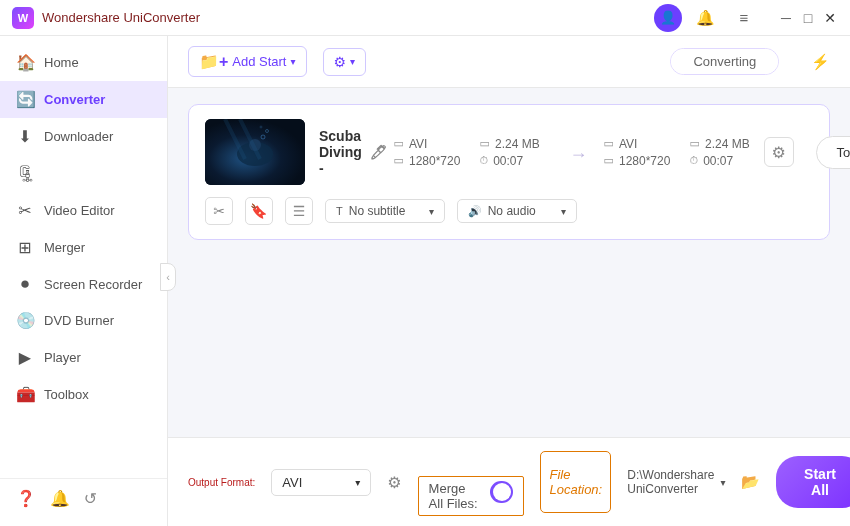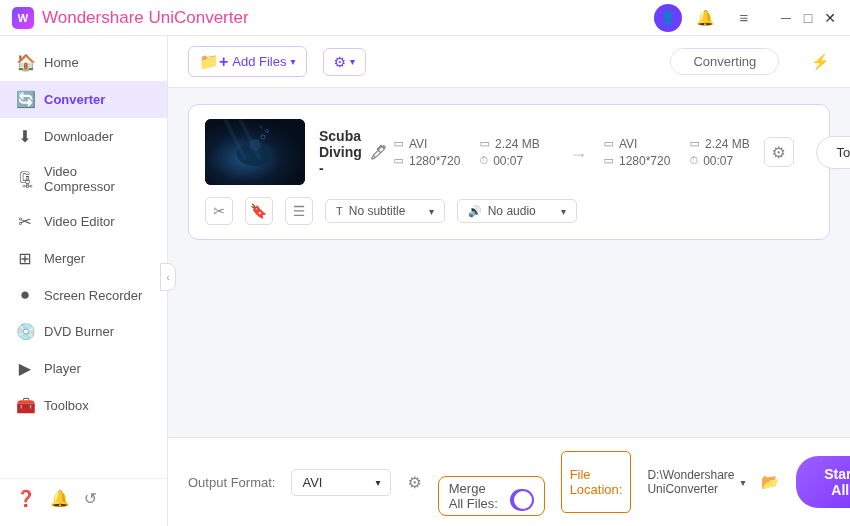--- a/index.html
+++ b/index.html
@@ -16,21 +16,21 @@
       user-select: none;
     }
     .title-bar-logo {
       width: 22px; height: 22px;
       background: linear-gradient(135deg, #7c4dff, #e040fb);
       border-radius: 5px;
       margin-right: 8px;
       display: flex; align-items: center; justify-content: center;
       color: #fff; font-size: 11px; font-weight: bold;
     }
-    .title-bar-title { font-size: 17px; color: #ec4899; flex: 1; }
+    .title-bar-title { font-size: 13px; color: #7f1d1d; flex: 1; }
     .title-bar-controls { display: flex; gap: 6px; align-items: center; }
     .title-bar-btn {
       width: 16px; height: 16px; display: flex; align-items: center; justify-content: center;
       cursor: pointer; color: #666; font-size: 14px; border-radius: 2px;
     }
     .title-bar-icons { display: flex; gap: 10px; margin-right: 20px; align-items: center; }
     .title-bar-icon-btn {
       width: 28px; height: 28px; border-radius: 50%; display: flex; align-items: center; justify-content: center;
       cursor: pointer; color: #666; font-size: 15px;
     }
@@ -233,21 +233,21 @@
 
     
     .bottom-bar {
       background: #fff;
       border-top: 1px solid #e8e8e8;
       padding: 10px 20px;
       display: flex;
       align-items: center;
       gap: 16px;
     }
-    .output-format-label { font-size: 13px; color: #737373; white-space: nowrap; }
+    .output-format-label { font-size: 10px; color: #b91c1c; white-space: nowrap; }
     .format-select {
       display: flex; align-items: center; gap: 6px;
       border: 1.5px solid #ddd; border-radius: 5px;
       padding: 5px 10px;
       cursor: pointer; font-size: 13px; color: #333;
       background: #fff; min-width: 100px; justify-content: space-between;
     }
     .gear-btn {
       width: 30px; height: 30px;
       display: flex; align-items: center; justify-content: center;
@@ -258,21 +258,21 @@
       width: 40px; height: 22px; background: #7c4dff; border-radius: 11px;
       position: relative; cursor: pointer;
     }
     .toggle-knob {
       width: 18px; height: 18px; background: #fff; border-radius: 50%;
       position: absolute; top: 2px; right: 2px;
     }
     .file-location-label {
       font-size: 13px; color: #e07800;
       border: 1.5px solid #e07800; border-radius: 5px;
-      padding: 15px 8px; cursor: pointer;
+      padding: 15px 8px; cursor: pointer; font-style: italic;
     }
     .file-path {
       display: flex; align-items: center; gap: 6px;
       font-size: 12px; color: #555;
     }
     .folder-btn {
       width: 26px; height: 26px; display: flex; align-items: center; justify-content: center;
       cursor: pointer; color: #888; font-size: 15px;
     }
     .start-all-btn {
@@ -342,21 +342,20 @@
     <div class="sidebar-item active">
       <span class="icon">🔄</span>
       <span>Converter</span>
     </div>
     <div class="sidebar-item">
       <span class="icon">⬇</span>
       <span>Downloader</span>
     </div>
     <div class="sidebar-item">
       <span class="icon">🗜</span>
-      <span>Video Compressor</span>
     </div>
     <div class="sidebar-item">
       <span class="icon">✂</span>
       <span>Video Editor</span>
     </div>
     <div class="sidebar-item">
       <span class="icon">⊞</span>
       <span>Merger</span>
     </div>
     <div class="sidebar-item">
@@ -383,21 +382,21 @@
     </div>
   </div>
 
   <div class="collapse-handle">‹</div>
 
   <div class="main-content">
 
     <div class="top-bar">
       <button class="add-btn">
         <span style="font-size:16px;font-weight:bold;">📁+</span>
-        <span>Add Files</span>
+        <span>Add Start</span>
         <span style="font-size:10px;">▾</span>
       </button>
       <button class="settings-btn">
         <span style="font-size:14px;">⚙</span>
         <span style="font-size:10px;">▾</span>
       </button>
 
       <div style="flex:1;"></div>
 
       <div class="tab-group">
@@ -517,21 +516,21 @@
     </div>
 
     <div class="bottom-bar">
       <span class="output-format-label">Output Format:</span>
       <div class="format-select" style="width:110px;">
         <span>AVI</span>
         <span style="font-size:10px;">▾</span>
       </div>
       <div class="gear-btn">⚙</div>
 
-      <div style="display:flex;align-items:flex-end;gap:8px;border:1.5px solid #e07800;border-radius:8px;padding:4px 10px;margin-top:28px;">
+      <div style="display:flex;align-items:flex-start;gap:8px;border:1.5px solid #e07800;border-radius:2px;padding:4px 10px;margin-top:28px;">
         <span class="merge-label">Merge All Files:</span>
         <div class="toggle-switch">
           <div class="toggle-knob"></div>
         </div>
       </div>
 
       <span class="file-location-label">File Location:</span>
       <div class="file-path">
         <span>D:\Wondershare UniConverter</span>
         <span style="font-size:10px;">▾</span>

